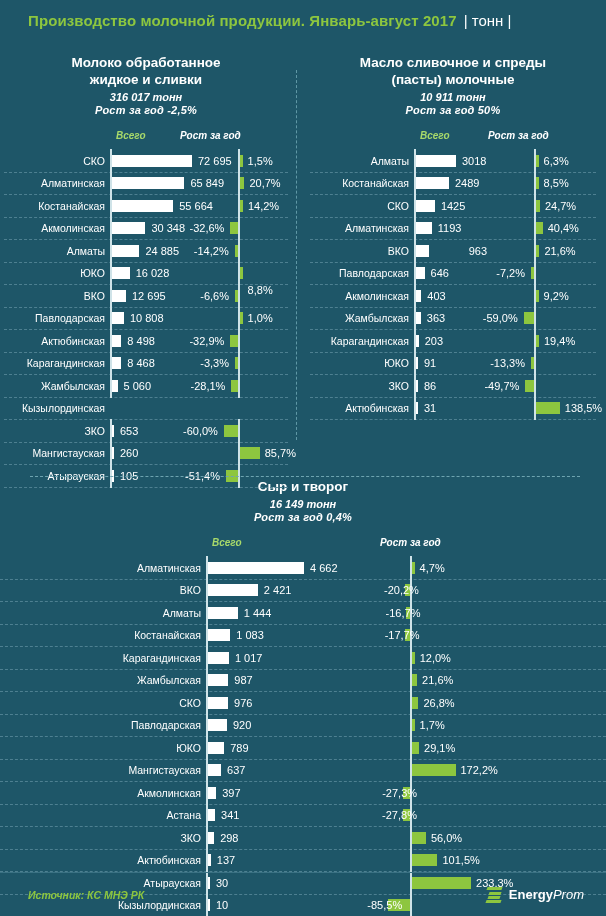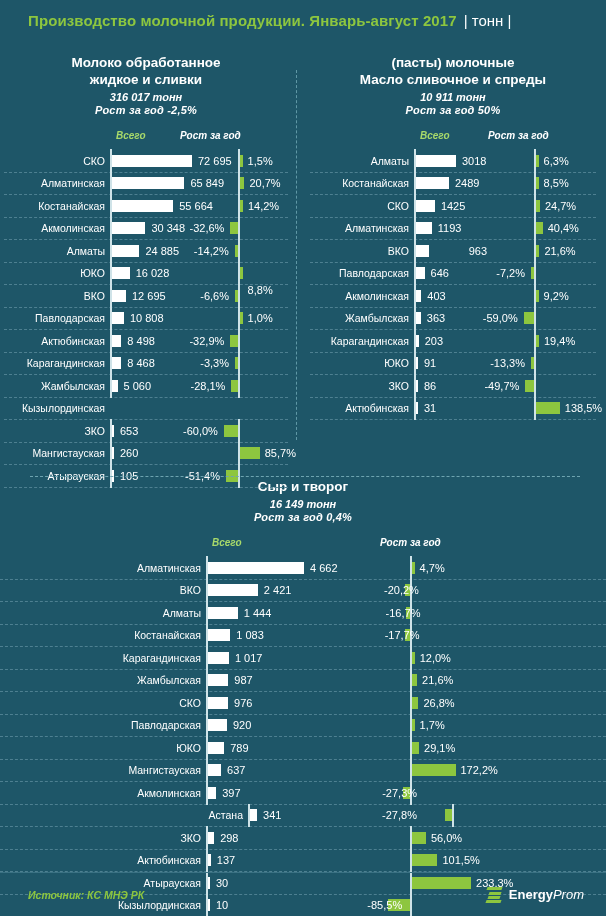--- a/index.html
+++ b/index.html
@@ -391,22 +391,22 @@
             <div class="zeroline" style="left: 128px;"></div>
             <div class="gbar" style="left: 115.921px; width: 12.079px;"></div>
             <div class="gval" style="right: 68.079px; text-align: right;">-51,4%</div>
           </div>
         </div>
       </div>
   </div>
 
   <div class="panel panel-right">
     <div class="chart-title">
+      <div>Масло сливочное и спреды</div>
       <div>(пасты) молочные</div>
-      <div>Масло сливочное и спреды</div>
     </div>
     <div class="chart-total">10 911 тонн</div>
     <div class="chart-growth">Рост за год  50%</div>
     <div class="col-headers">
       <span class="col-head vsego" style="left: 110px;">Всего</span>
       <span class="col-head rost" style="left: 178px;">Рост за год</span>
     </div>
     <div class="rows">
         <div class="row">
           <div class="row-label" style="width: 104px;">Алматы</div>
@@ -672,21 +672,21 @@
         <div class="row-plot">
           <div class="vaxis"></div>
           <div class="vbar" style="width: 8.17503px; left: 2px;"></div>
           <div class="vval" style="left: 16.175px;">397</div>
           <div class="zeroline" style="left: 204px;"></div>
           <div class="gbar" style="left: 197.038px; width: 6.9615px;"></div>
           <div class="gval" style="right: 188.962px; text-align: right;">-27,3%</div>
         </div>
       </div>
       <div class="row">
-        <div class="row-label" style="width: 248px;">Астана</div>
+        <div class="row-label" style="width: 206px;">Астана</div>
         <div class="row-plot">
           <div class="vaxis"></div>
           <div class="vbar" style="width: 7.02188px; left: 2px;"></div>
           <div class="vval" style="left: 15.0219px;">341</div>
           <div class="zeroline" style="left: 204px;"></div>
           <div class="gbar" style="left: 196.911px; width: 7.089px;"></div>
           <div class="gval" style="right: 189.089px; text-align: right;">-27,8%</div>
         </div>
       </div>
       <div class="row">

